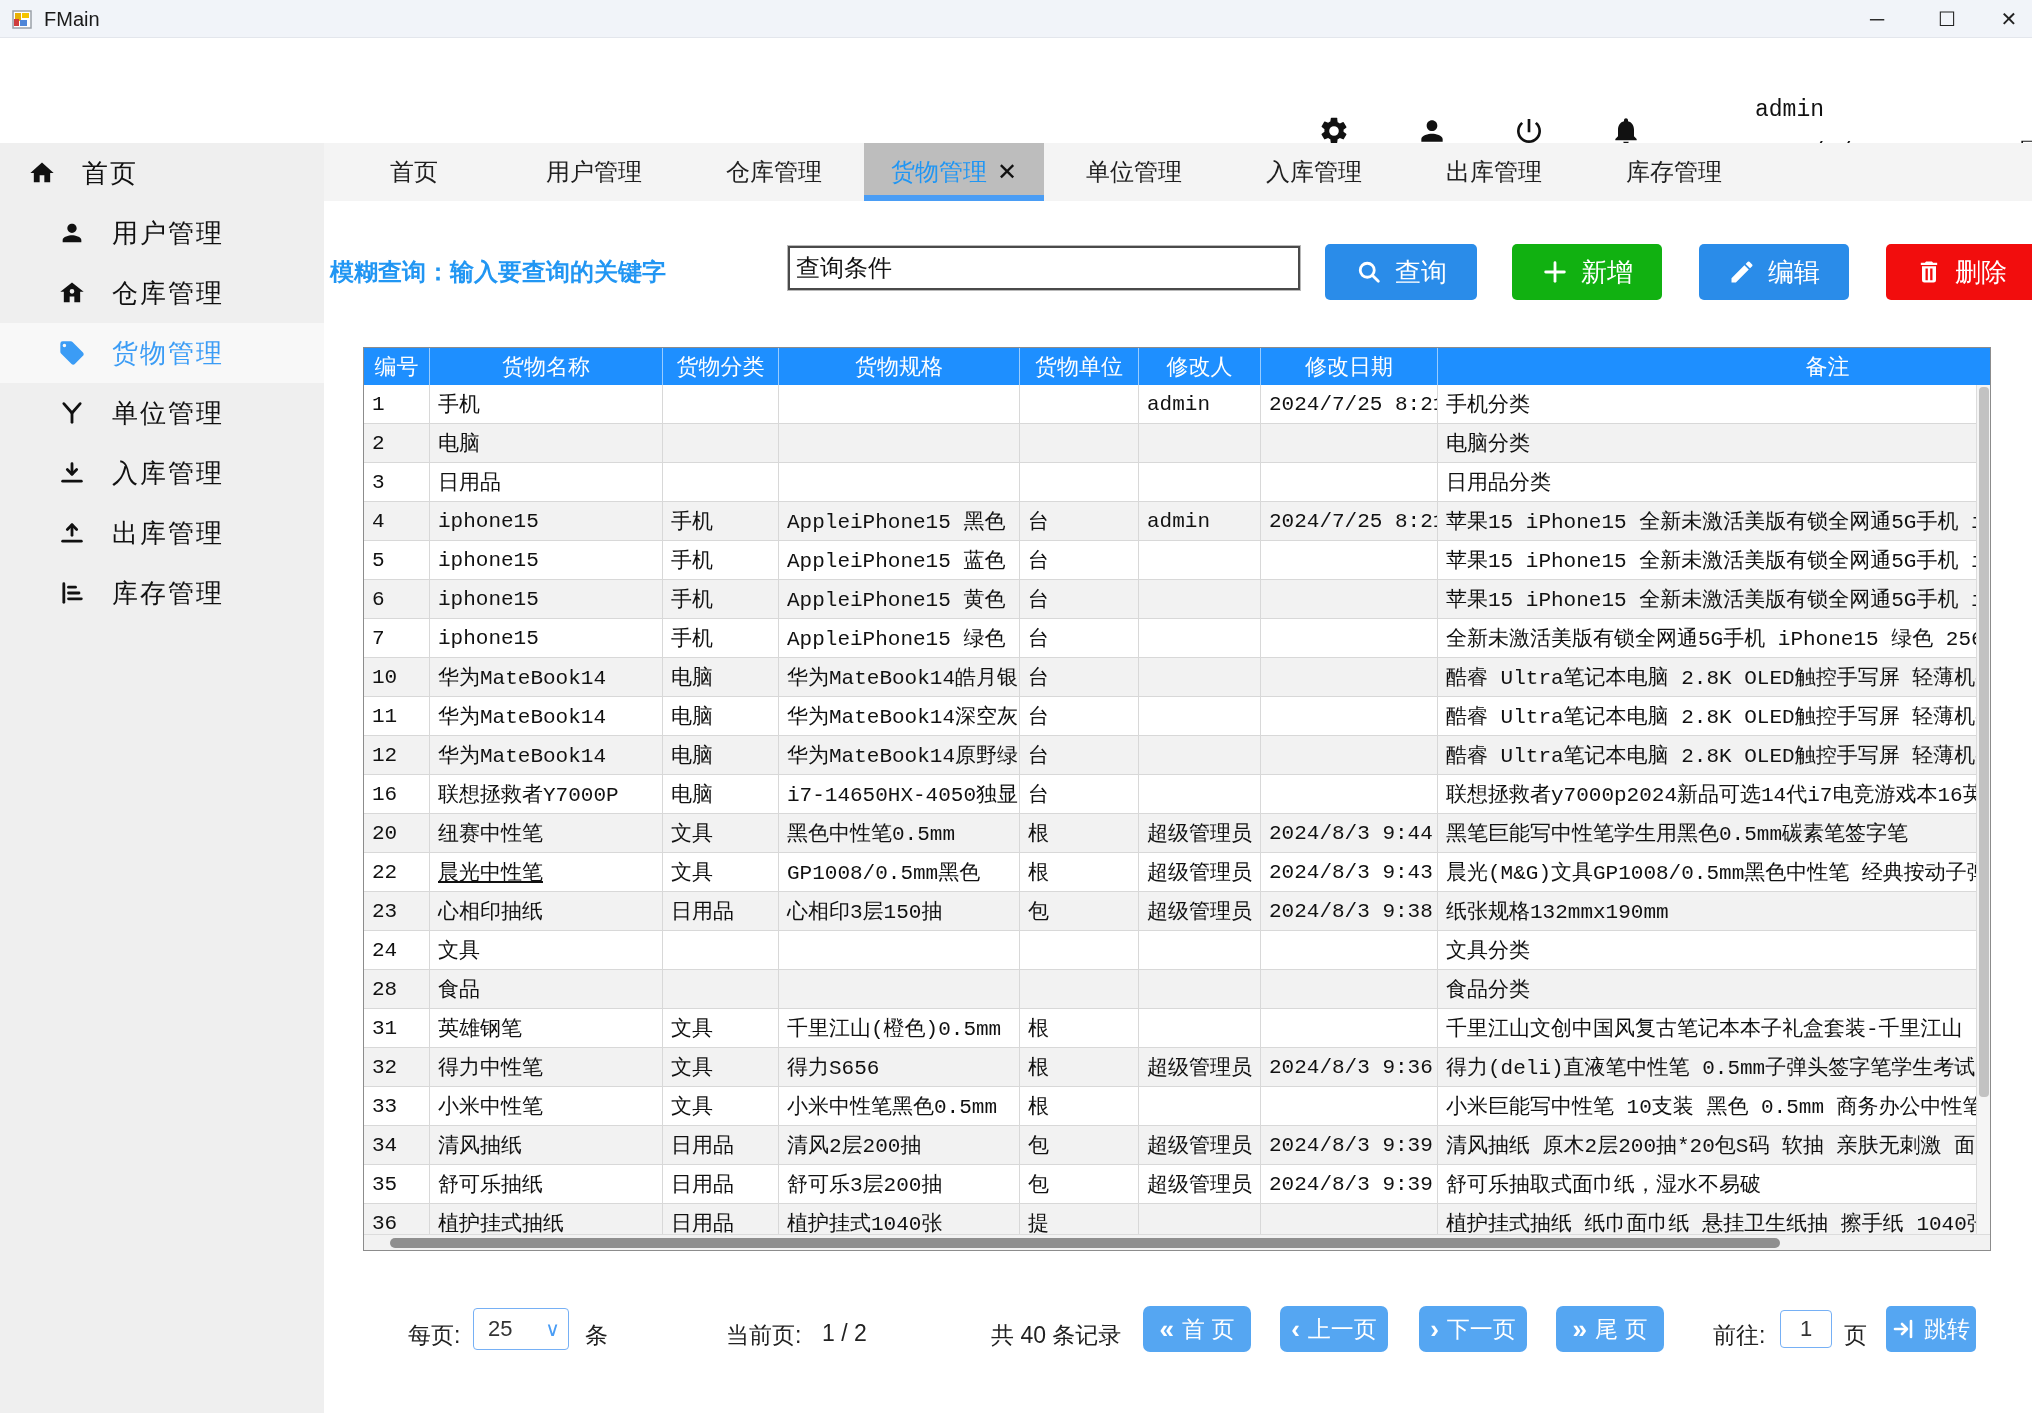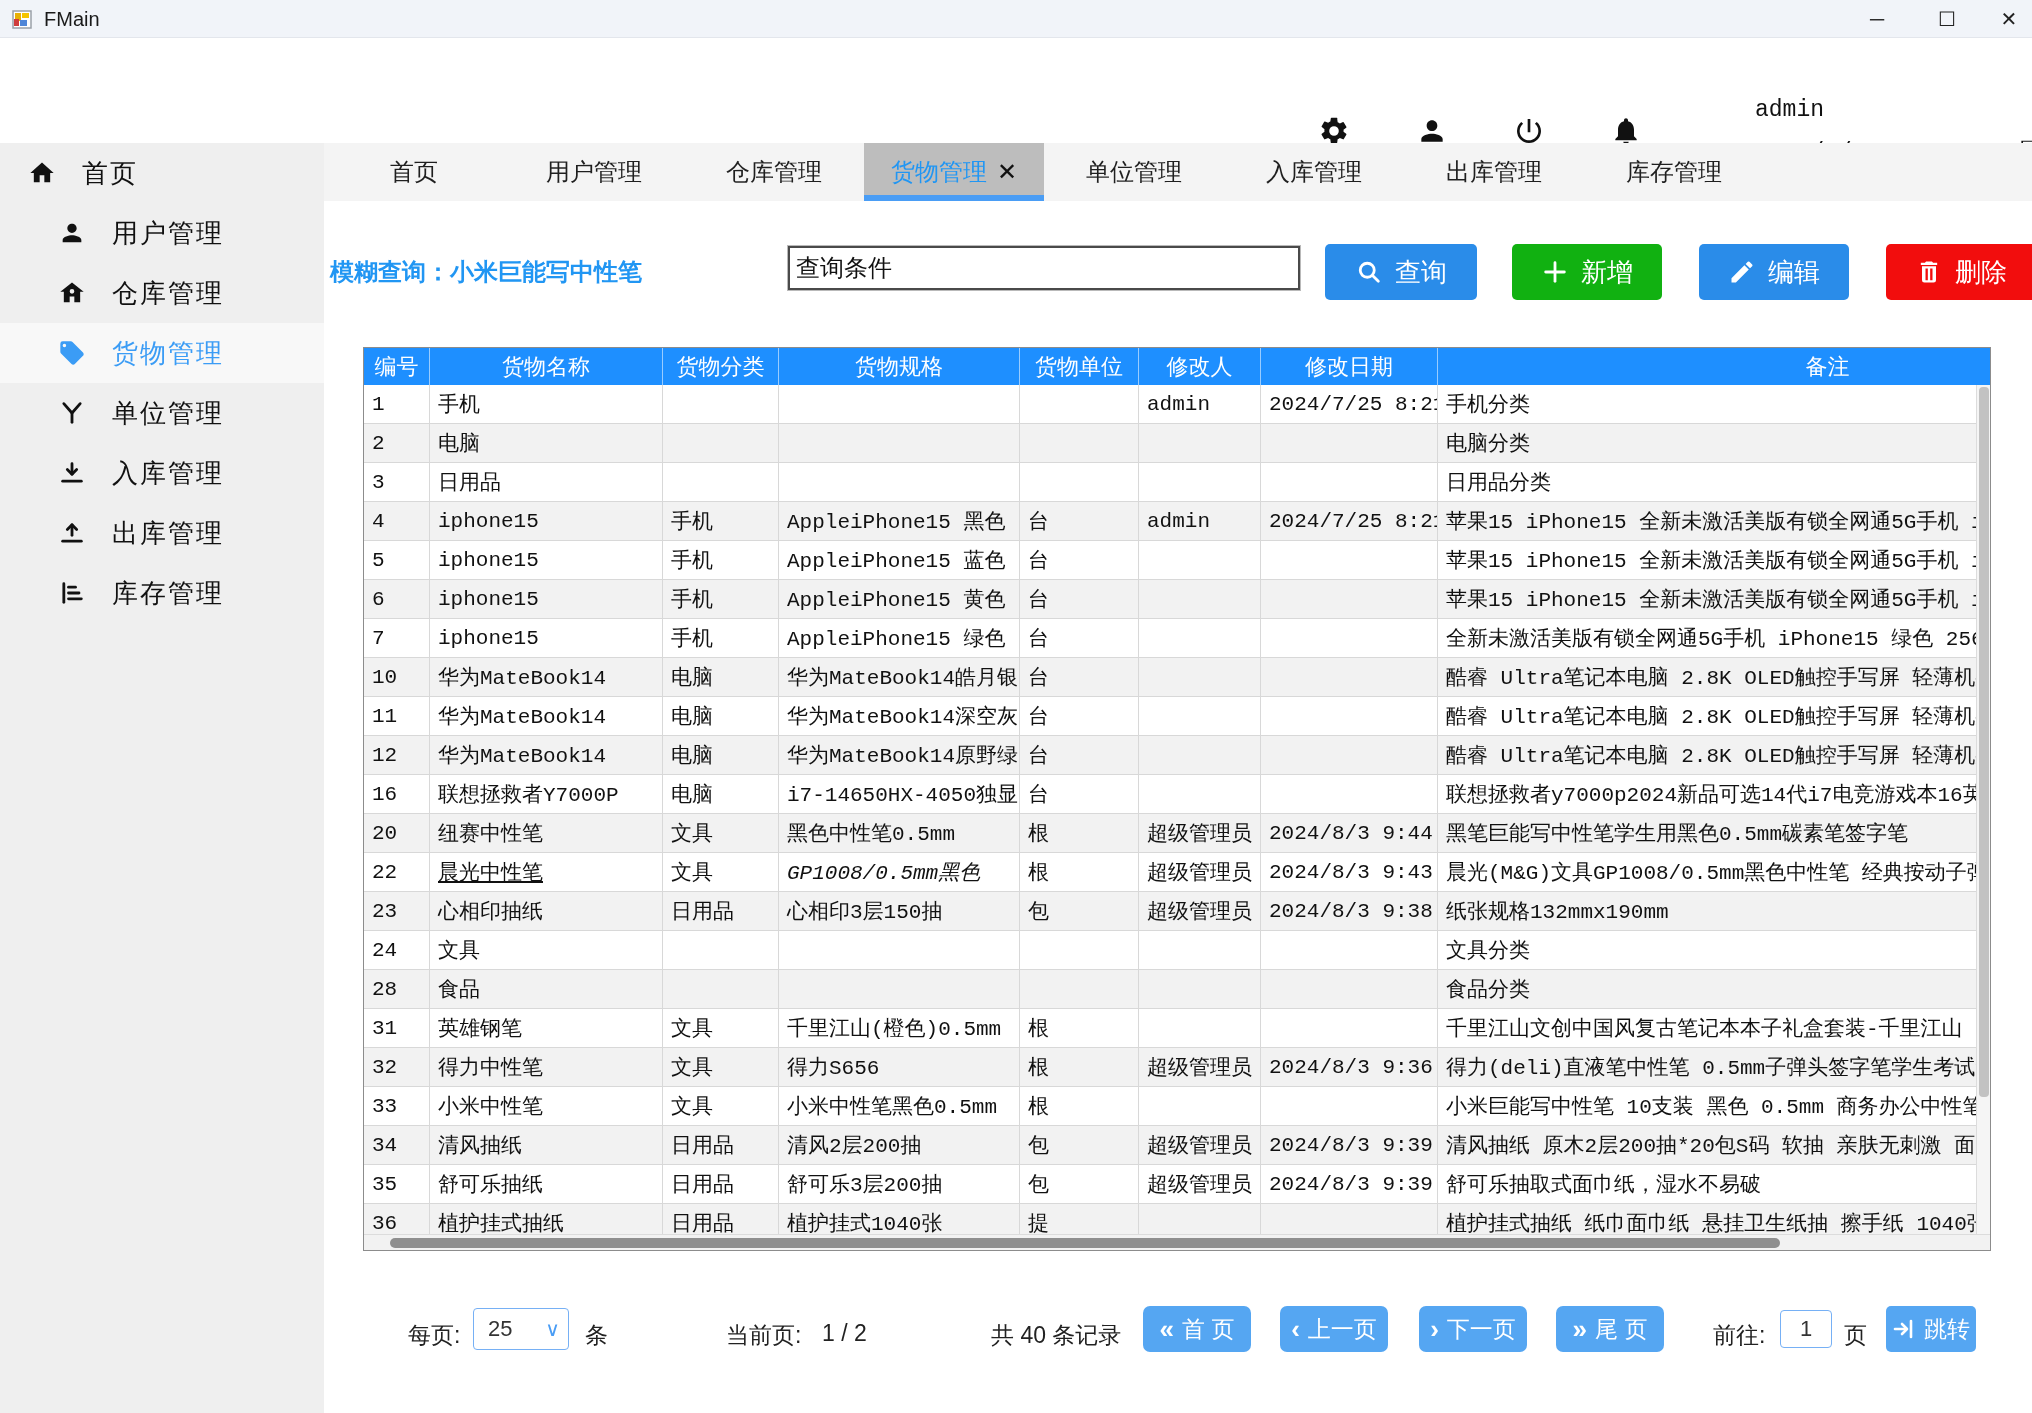--- a/index.html
+++ b/index.html
@@ -208,21 +208,21 @@
         <span>入库管理</span>
       </div>
       <div class="tab" style="left: 1080px;">
         <span>出库管理</span>
       </div>
       <div class="tab" style="left: 1260px;">
         <span>库存管理</span>
       </div>
     </div>
 
-  <div class="fuzzy-label">模糊查询：小米巨能写中性笔</div>
+  <div class="fuzzy-label">模糊查询：输入要查询的关键字</div>
   <input class="search-box" value="查询条件" style="">
   <div id="toolbar-buttons">
       <button class="tbtn" style="left: 1325px; width: 152px; background: rgb(42, 140, 233);">
         <span class="bicon">
           <svg viewBox="0 0 24 24" width="100%" height="100%" fill="none" stroke="currentColor" stroke-width="2.4" stroke-linecap="round" stroke-linejoin="round">
             <circle cx="10.5" cy="10.5" r="6"></circle>
             <path d="M15 15l5 5"></path>
           </svg>
         </span>
         <span>查询</span>
@@ -383,21 +383,21 @@
           <div class="td" style="width: 241px;">黑色中性笔0.5mm</div>
           <div class="td" style="width: 119px;">根</div>
           <div class="td" style="width: 122px;">超级管理员</div>
           <div class="td" style="width: 177px;">2024/8/3 9:44</div>
           <div class="td" style="width: 780px;">黑笔巨能写中性笔学生用黑色0.5mm碳素笔签字笔</div>
         </div>
         <div class="trow">
           <div class="td" style="width: 66px;">22</div>
           <div class="td" style="width: 233px; text-decoration: underline;">晨光中性笔</div>
           <div class="td" style="width: 116px;">文具</div>
-          <div class="td" style="width: 241px; font-style: italic;">GP1008/0.5mm黑色</div>
+          <div class="td" style="width: 241px;">GP1008/0.5mm黑色</div>
           <div class="td" style="width: 119px;">根</div>
           <div class="td" style="width: 122px;">超级管理员</div>
           <div class="td" style="width: 177px;">2024/8/3 9:43</div>
           <div class="td" style="width: 780px;">晨光(M&amp;G)文具GP1008/0.5mm黑色中性笔 经典按动子弹头签</div>
         </div>
         <div class="trow alt">
           <div class="td" style="width: 66px;">23</div>
           <div class="td" style="width: 233px;">心相印抽纸</div>
           <div class="td" style="width: 116px;">日用品</div>
           <div class="td" style="width: 241px;">心相印3层150抽</div>

